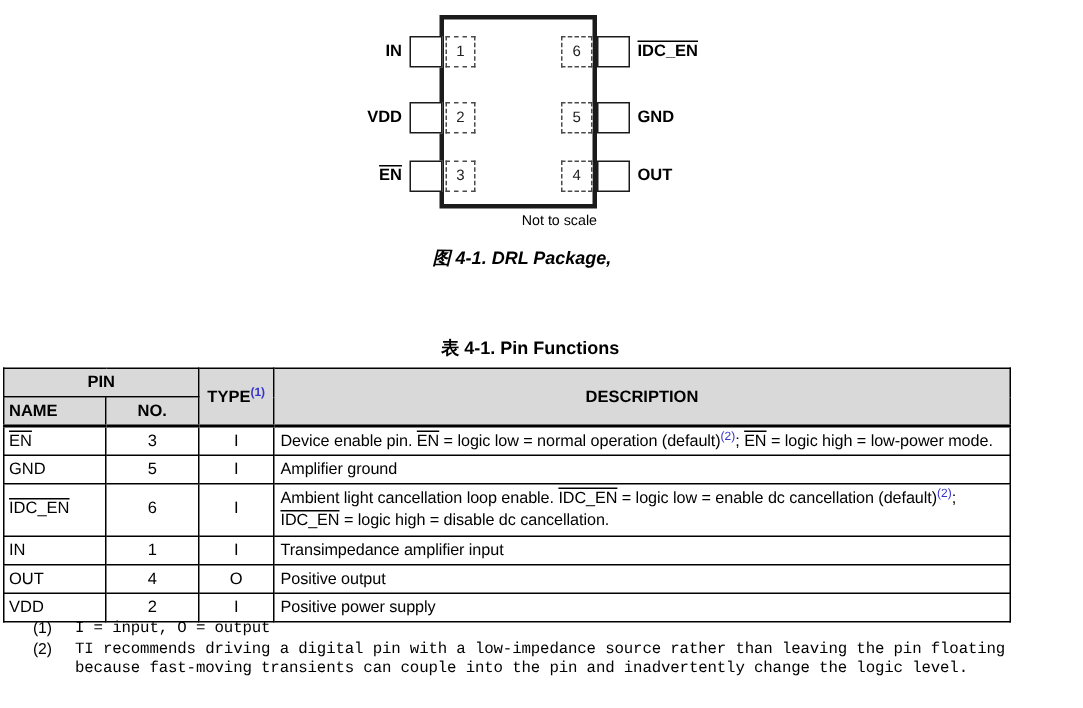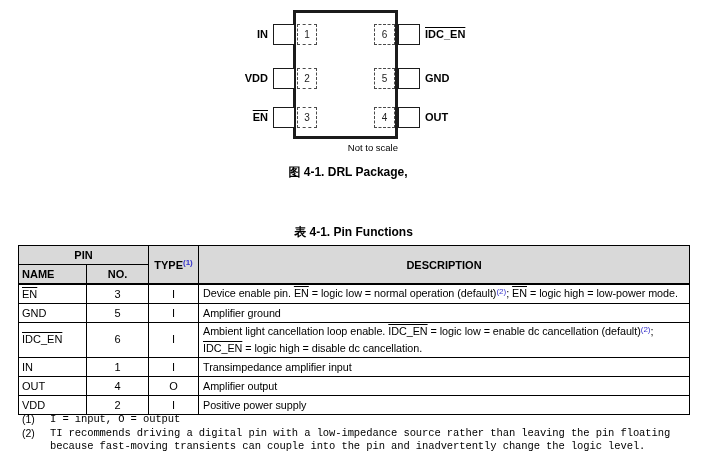--- a/index.html
+++ b/index.html
@@ -33,28 +33,28 @@
     white-space:nowrap;
   }
   .plabel-l { right:454px; text-align:right; }
   .plabel-r { left:425px; text-align:left; }
   .scale-note {
     position:absolute; left:293px; top:142px; width:105px; text-align:right;
     font-weight:normal; font-size:9.5px;
   }
   .fig-caption {
     position:absolute; left:148px; top:165px; width:400px; text-align:center;
-    font-weight:bold; font-size:12px; line-height:15px;
+    font-weight:bold; font-size:12px; line-height:15px;font-style:italic;
   }
   .table-title {
     position:absolute; left:18px; top:224px; width:671px; text-align:center;
     font-weight:bold; font-size:12px;
   }
   
-  .pin-table-wrap { position:absolute; left:18px; top:245px; }
+  .pin-table-wrap { position:absolute; left:2px; top:245px; }
   table.pin-table {
     border-collapse:collapse; table-layout:fixed; width:671px;
     border:1.5px solid #000;
   }
   .pin-table th, .pin-table td {
     border:1px solid #000; font-size:11px; padding:1px 4px; overflow:hidden;
   }
   .pin-table th {
     background:#d9d9d9; font-weight:bold; height:16px; text-align:center;
   }
@@ -169,21 +169,21 @@
       <tr>
         <td class="c-name"><span>IN</span></td>
         <td class="c-mid">1</td>
         <td class="c-mid">I</td>
         <td class="c-desc"><span>Transimpedance amplifier input</span></td>
       </tr>
       <tr>
         <td class="c-name"><span>OUT</span></td>
         <td class="c-mid">4</td>
         <td class="c-mid">O</td>
-        <td class="c-desc"><span>Amplifier output</span></td>
+        <td class="c-desc"><span>Positive output</span></td>
       </tr>
       <tr>
         <td class="c-name"><span>VDD</span></td>
         <td class="c-mid">2</td>
         <td class="c-mid">I</td>
         <td class="c-desc"><span>Positive power supply</span></td>
       </tr>
     </tbody>
   </table>
 </div>

